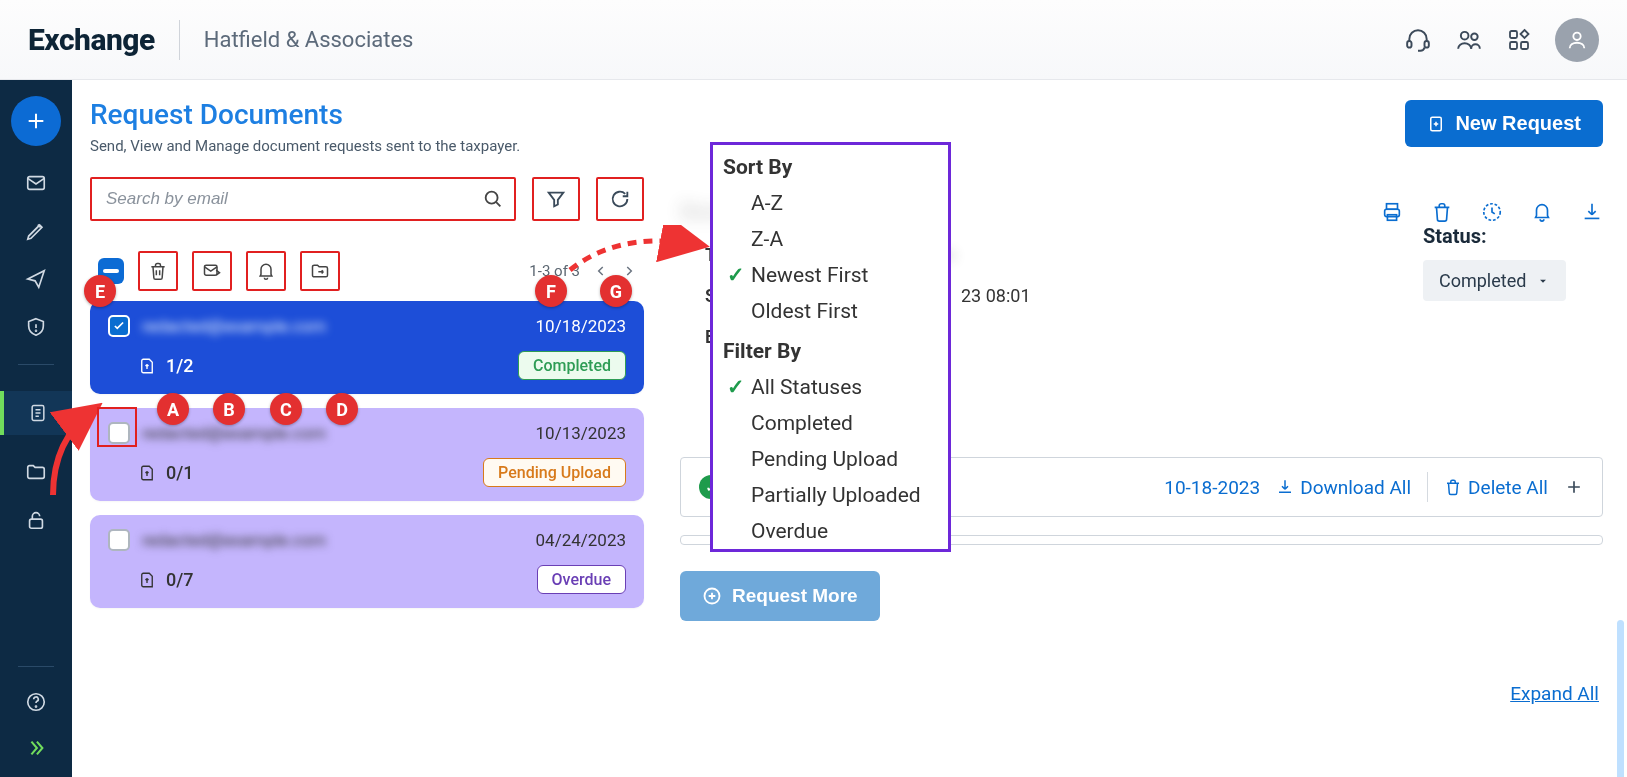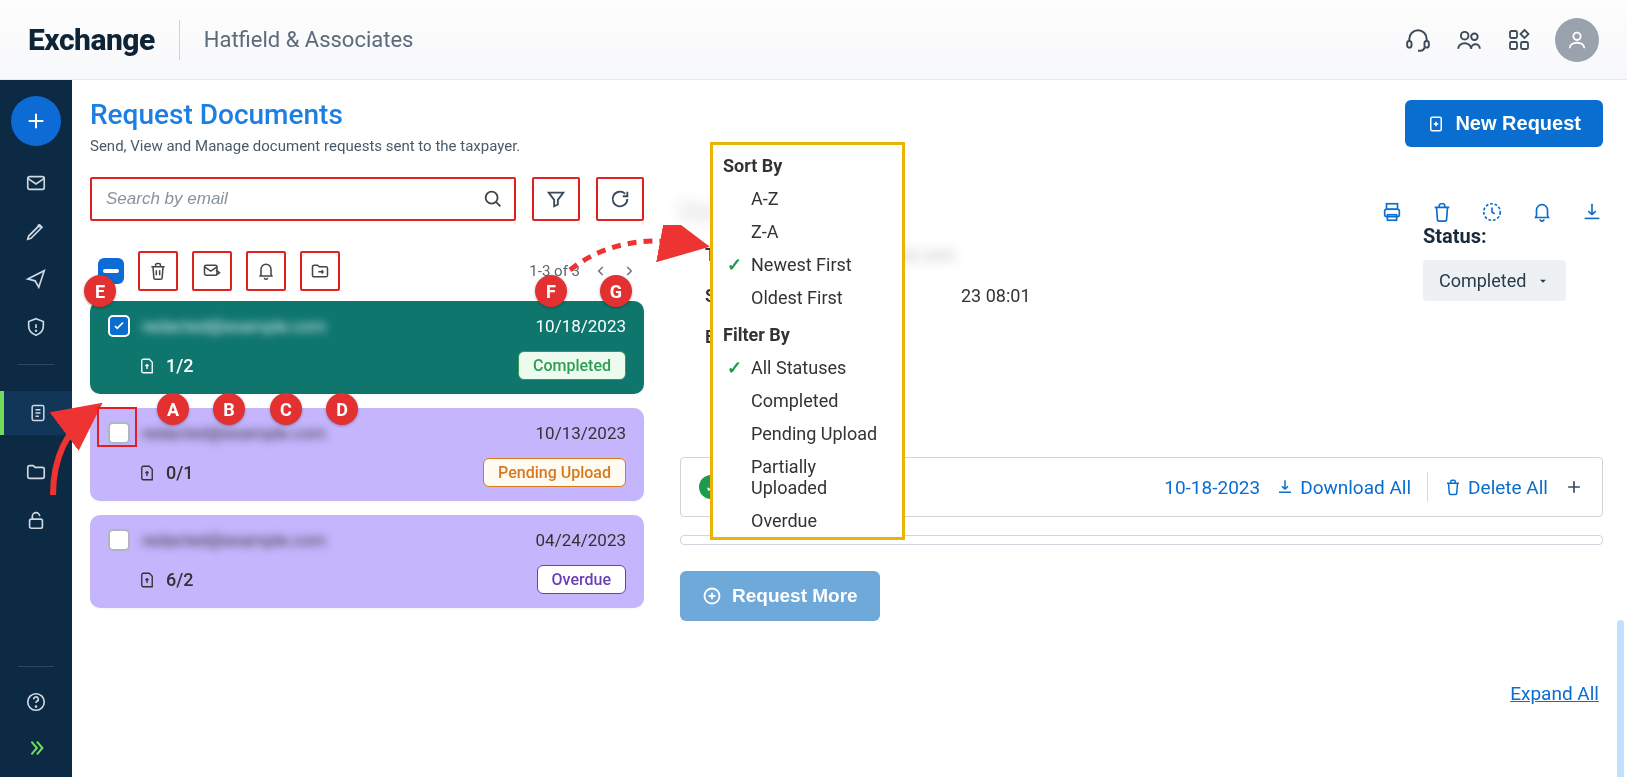--- a/index.html
+++ b/index.html
@@ -123,21 +123,21 @@
     width:40px; height:40px; border:2px solid #e12020; border-radius:2px;
     display:flex; align-items:center; justify-content:center; color:#444; cursor:pointer;
   }
   .pager { margin-left:auto; display:flex; align-items:center; gap:14px; color:#5a6570; font-size:15px;text-align:right; }
   .pager .chev { cursor:pointer; color:#6a7480; }
   
   .card {
     border-radius:10px; padding:14px 18px; margin-bottom:14px;
     background:#c4b5fd; box-shadow: 0 1px 2px rgba(0,0,0,0.04);
   }
-  .card.selected { background:#0f766e; color:#fff; }
+  .card.selected { background:#1d4ed8; color:#fff; }
   .card-row1 { display:flex; align-items:center; gap:12px; }
   .card-check {
     width:22px; height:22px; border:2px solid #aeb6bf; border-radius:5px; background:#fff; cursor:pointer;
   }
   .card.selected .card-check { background:#0a6dd0; border-color:#fff; display:flex; align-items:center; justify-content:center; color:#fff; }
   .card-email { flex:1; font-size:17px; filter: blur(4px); }
   .card.selected .card-email { filter: blur(4px); color:#e8f2ff; }
   .card-date { font-size:17px; }
   .card.selected .card-date { color:#fff; }
   .card-row2 { display:flex; align-items:center; gap:10px; margin-top:14px; padding-left:30px; }
@@ -192,23 +192,23 @@
     background:#0a6dd0; color:#fff; border:none; border-radius:6px;
     padding:12px 22px; font-size:20px; font-weight:600; display:inline-flex; align-items:center; gap:10px; cursor:pointer;
   }
   .header-row { display:flex; align-items:flex-start; }
   .header-row .page-title-block { flex:1; }
   .header-row .btn-block { padding-top:2px; }
   
   .popover {
     position:absolute;
     left: 710px; top: 142px;
-    width: 195px;
-    background:#fff; border:3px solid #eab308; z-index:100;
-    font-size:18px;
+    width: 241px;
+    background:#fff; border:3px solid #6d28d9; z-index:100;
+    font-size:21px;
   }
   .popover .section-title { font-weight:700; padding:10px 12px 6px 10px; }
   .popover .opt { padding:6px 12px 6px 38px; position:relative; cursor:pointer; }
   .popover .opt.checked::before {
     content:'✓'; color:#1e9b4c; position:absolute; left:14px; font-weight:700;
   }
   
   .anno {
     position:absolute; width:32px; height:32px; border-radius:50%;
     background:#e33030; color:#fff; font-weight:700; font-size:18px;
@@ -457,21 +457,21 @@
       <div class="card-email">redacted@example.com</div>
       <div class="card-date">04/24/2023</div>
     </div>
     <div class="card-row2">
       <span>
         <svg width="18" height="22" viewBox="0 0 24 24" fill="none" stroke="#333" stroke-width="1.8">
                 <path d="M7 3h8l4 4v14a0 0 0 0 1 0 0H7a2 2 0 0 1-2-2V5a2 2 0 0 1 2-2z"></path>
                 <path d="M12 16v-6m0 0l-2 2m2-2l2 2"></path>
               </svg>
       </span>
-      <span class="count">6/2</span>
+      <span class="count">0/7</span>
       <span class="badge purple">Overdue</span>
     </div>
         </div>
       </div>
   </div>
 
   <div class="right-pane">
     <div class="header-row" style="align-items:center;">
       <div style="flex:1"></div>
       <div class="btn-block">

